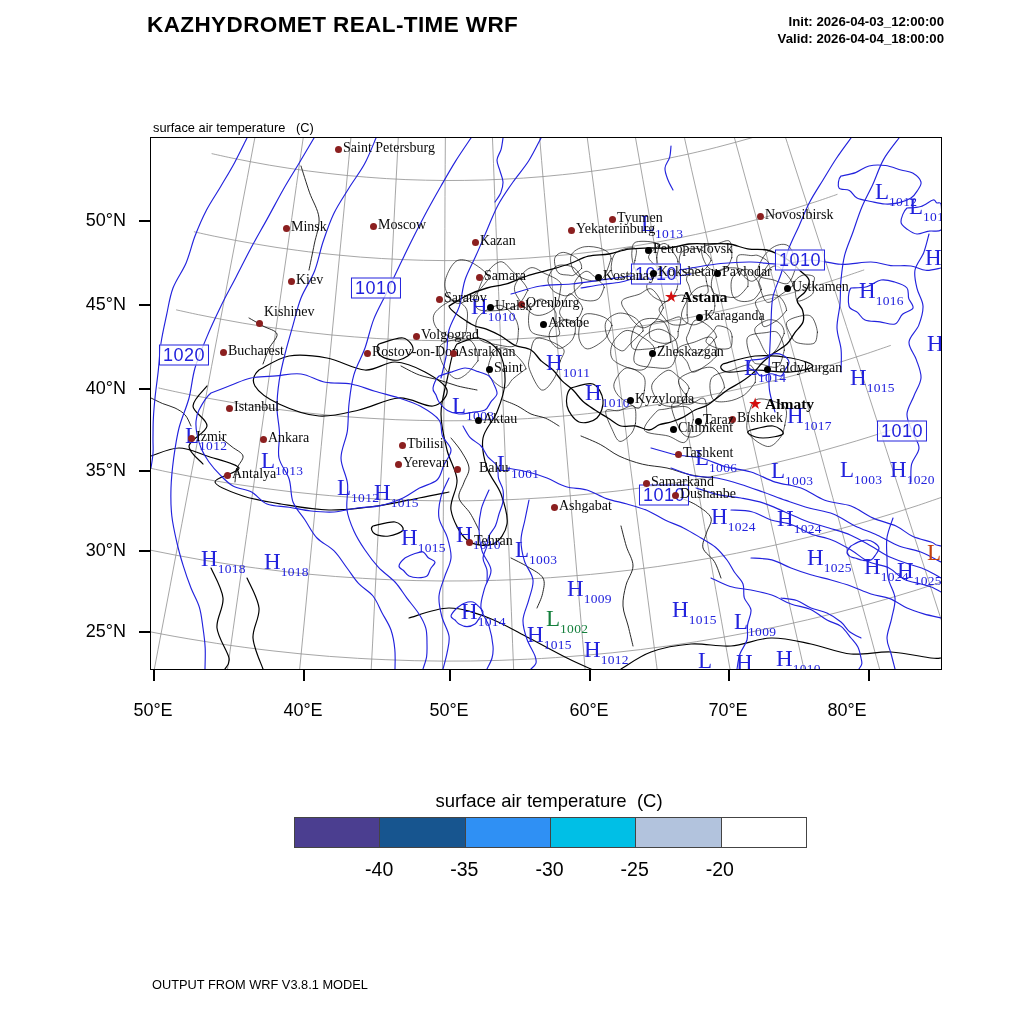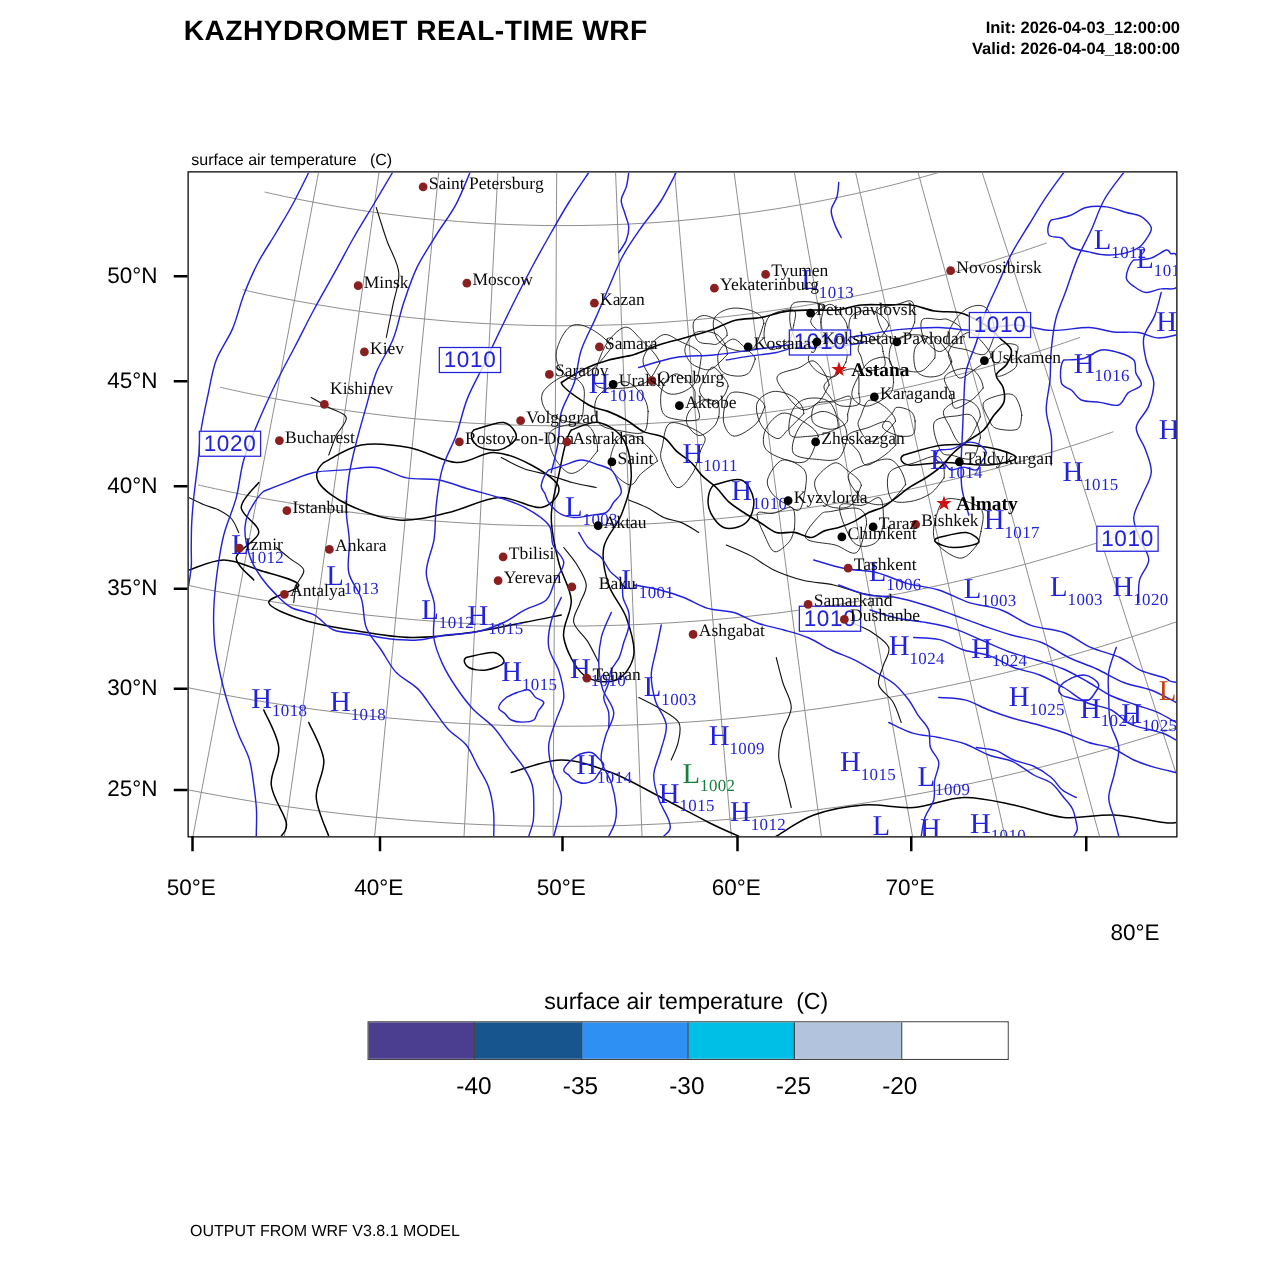--- a/index.html
+++ b/index.html
@@ -338,21 +338,21 @@
       <div class="lonlabel" style="left: 153px;">50°E</div>
       <div class="lontick" style="left: 303px;"></div>
       <div class="lonlabel" style="left: 303px;">40°E</div>
       <div class="lontick" style="left: 449px;"></div>
       <div class="lonlabel" style="left: 449px;">50°E</div>
       <div class="lontick" style="left: 589px;"></div>
       <div class="lonlabel" style="left: 589px;">60°E</div>
       <div class="lontick" style="left: 728px;"></div>
       <div class="lonlabel" style="left: 728px;">70°E</div>
       <div class="lontick" style="left: 868px;"></div>
-      <div class="lonlabel" style="left: 908px; margin-top: 36px;">80°E</div>
+      <div class="lonlabel" style="left: 847px;">80°E</div>
     </div>
 
 
   <div class="cbtitle">surface air temperature  (C)</div>
   <div class="cbar" id="cbar">
       <div class="cbseg" style="background: rgb(75, 62, 144);"></div>
       <div class="cbseg" style="background: rgb(23, 85, 143);"></div>
       <div class="cbseg" style="background: rgb(47, 144, 244);"></div>
       <div class="cbseg" style="background: rgb(0, 191, 230);"></div>
       <div class="cbseg" style="background: rgb(178, 195, 221);"></div>

